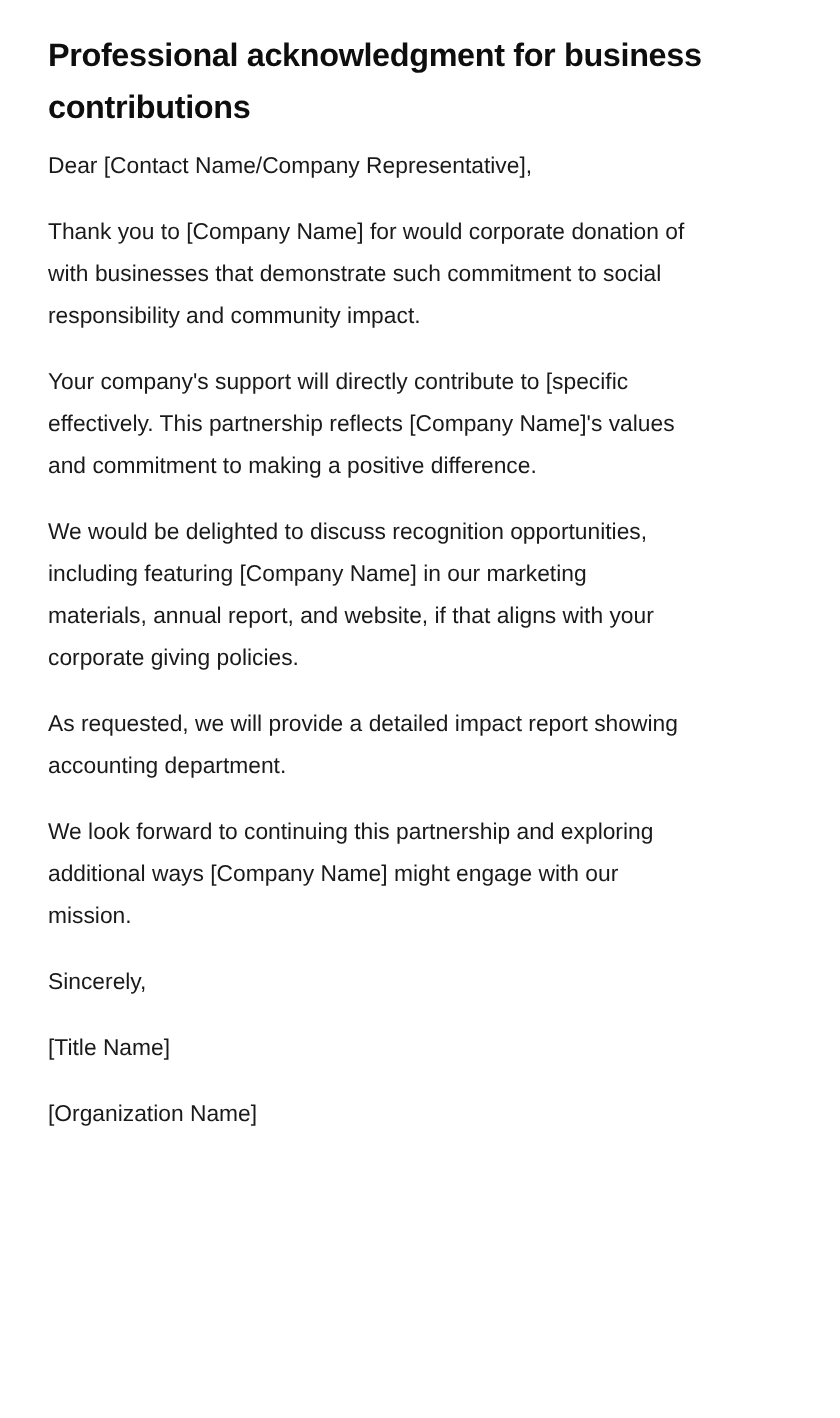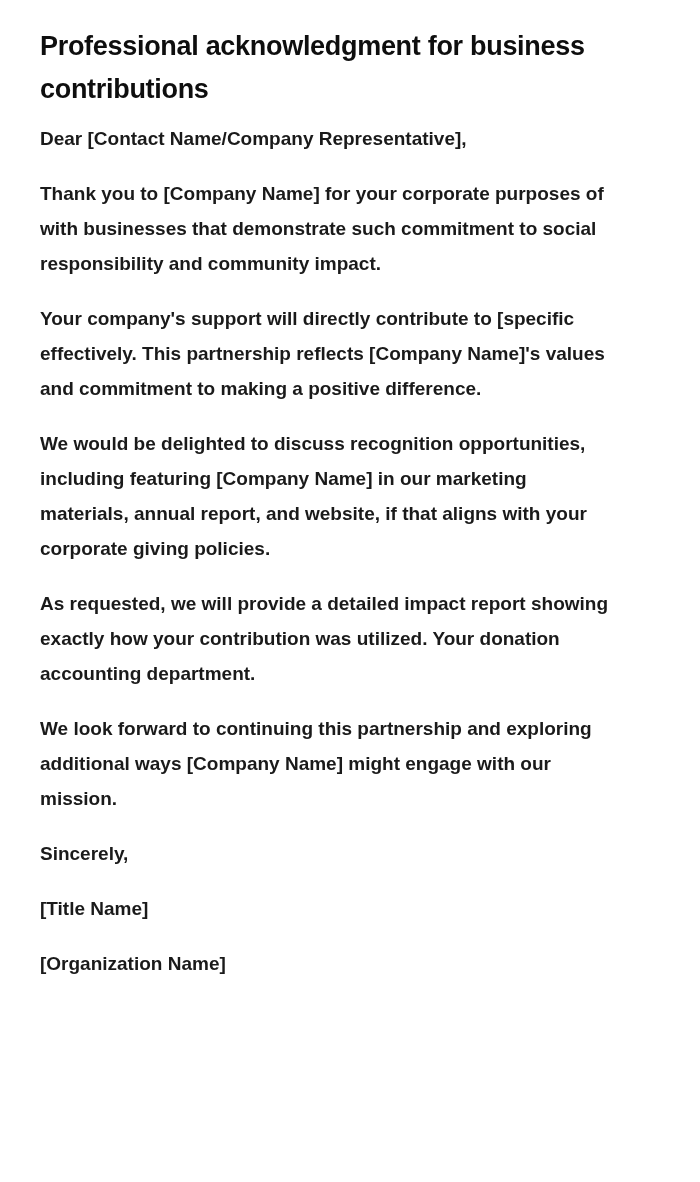--- a/index.html
+++ b/index.html
@@ -23,56 +23,55 @@
     font-size: 27px;
     line-height: 43px;
     font-weight: 700;
     letter-spacing: -0.3px;
     color: var(--heading-color, #0e0e0e);
   }
   .para {
     margin: 0 0 20px 0;
     font-size: 19px;
     line-height: 35px;
-    font-weight: 700;
+    font-weight: 400;
     color: var(--body-color, #1a1a1a);
   }
   .para .line {
     display: block;
     white-space: pre;
   }
 </style>
 </head>
 <body>
 
 <main class="page">
   <h1 class="doc-title">Professional acknowledgment for business contributions</h1>
   <section id="letter-body">
       <p class="para">
         <span class="line">Dear [Contact Name/Company Representative],</span>
       </p>
       <p class="para">
-        <span class="line">Thank you to [Company Name] for your corporate purposes of</span>
+        <span class="line">Thank you to [Company Name] for would corporate donation of</span>
         <span class="line">with businesses that demonstrate such commitment to social</span>
         <span class="line">responsibility and community impact.</span>
       </p>
       <p class="para">
         <span class="line">Your company's support will directly contribute to [specific</span>
         <span class="line">effectively. This partnership reflects [Company Name]'s values</span>
         <span class="line">and commitment to making a positive difference.</span>
       </p>
       <p class="para">
         <span class="line">We would be delighted to discuss recognition opportunities,</span>
         <span class="line">including featuring [Company Name] in our marketing</span>
         <span class="line">materials, annual report, and website, if that aligns with your</span>
         <span class="line">corporate giving policies.</span>
       </p>
       <p class="para">
         <span class="line">As requested, we will provide a detailed impact report showing</span>
-        <span class="line">exactly how your contribution was utilized. Your donation</span>
         <span class="line">accounting department.</span>
       </p>
       <p class="para">
         <span class="line">We look forward to continuing this partnership and exploring</span>
         <span class="line">additional ways [Company Name] might engage with our</span>
         <span class="line">mission.</span>
       </p>
       <p class="para">
         <span class="line">Sincerely,</span>
       </p>

